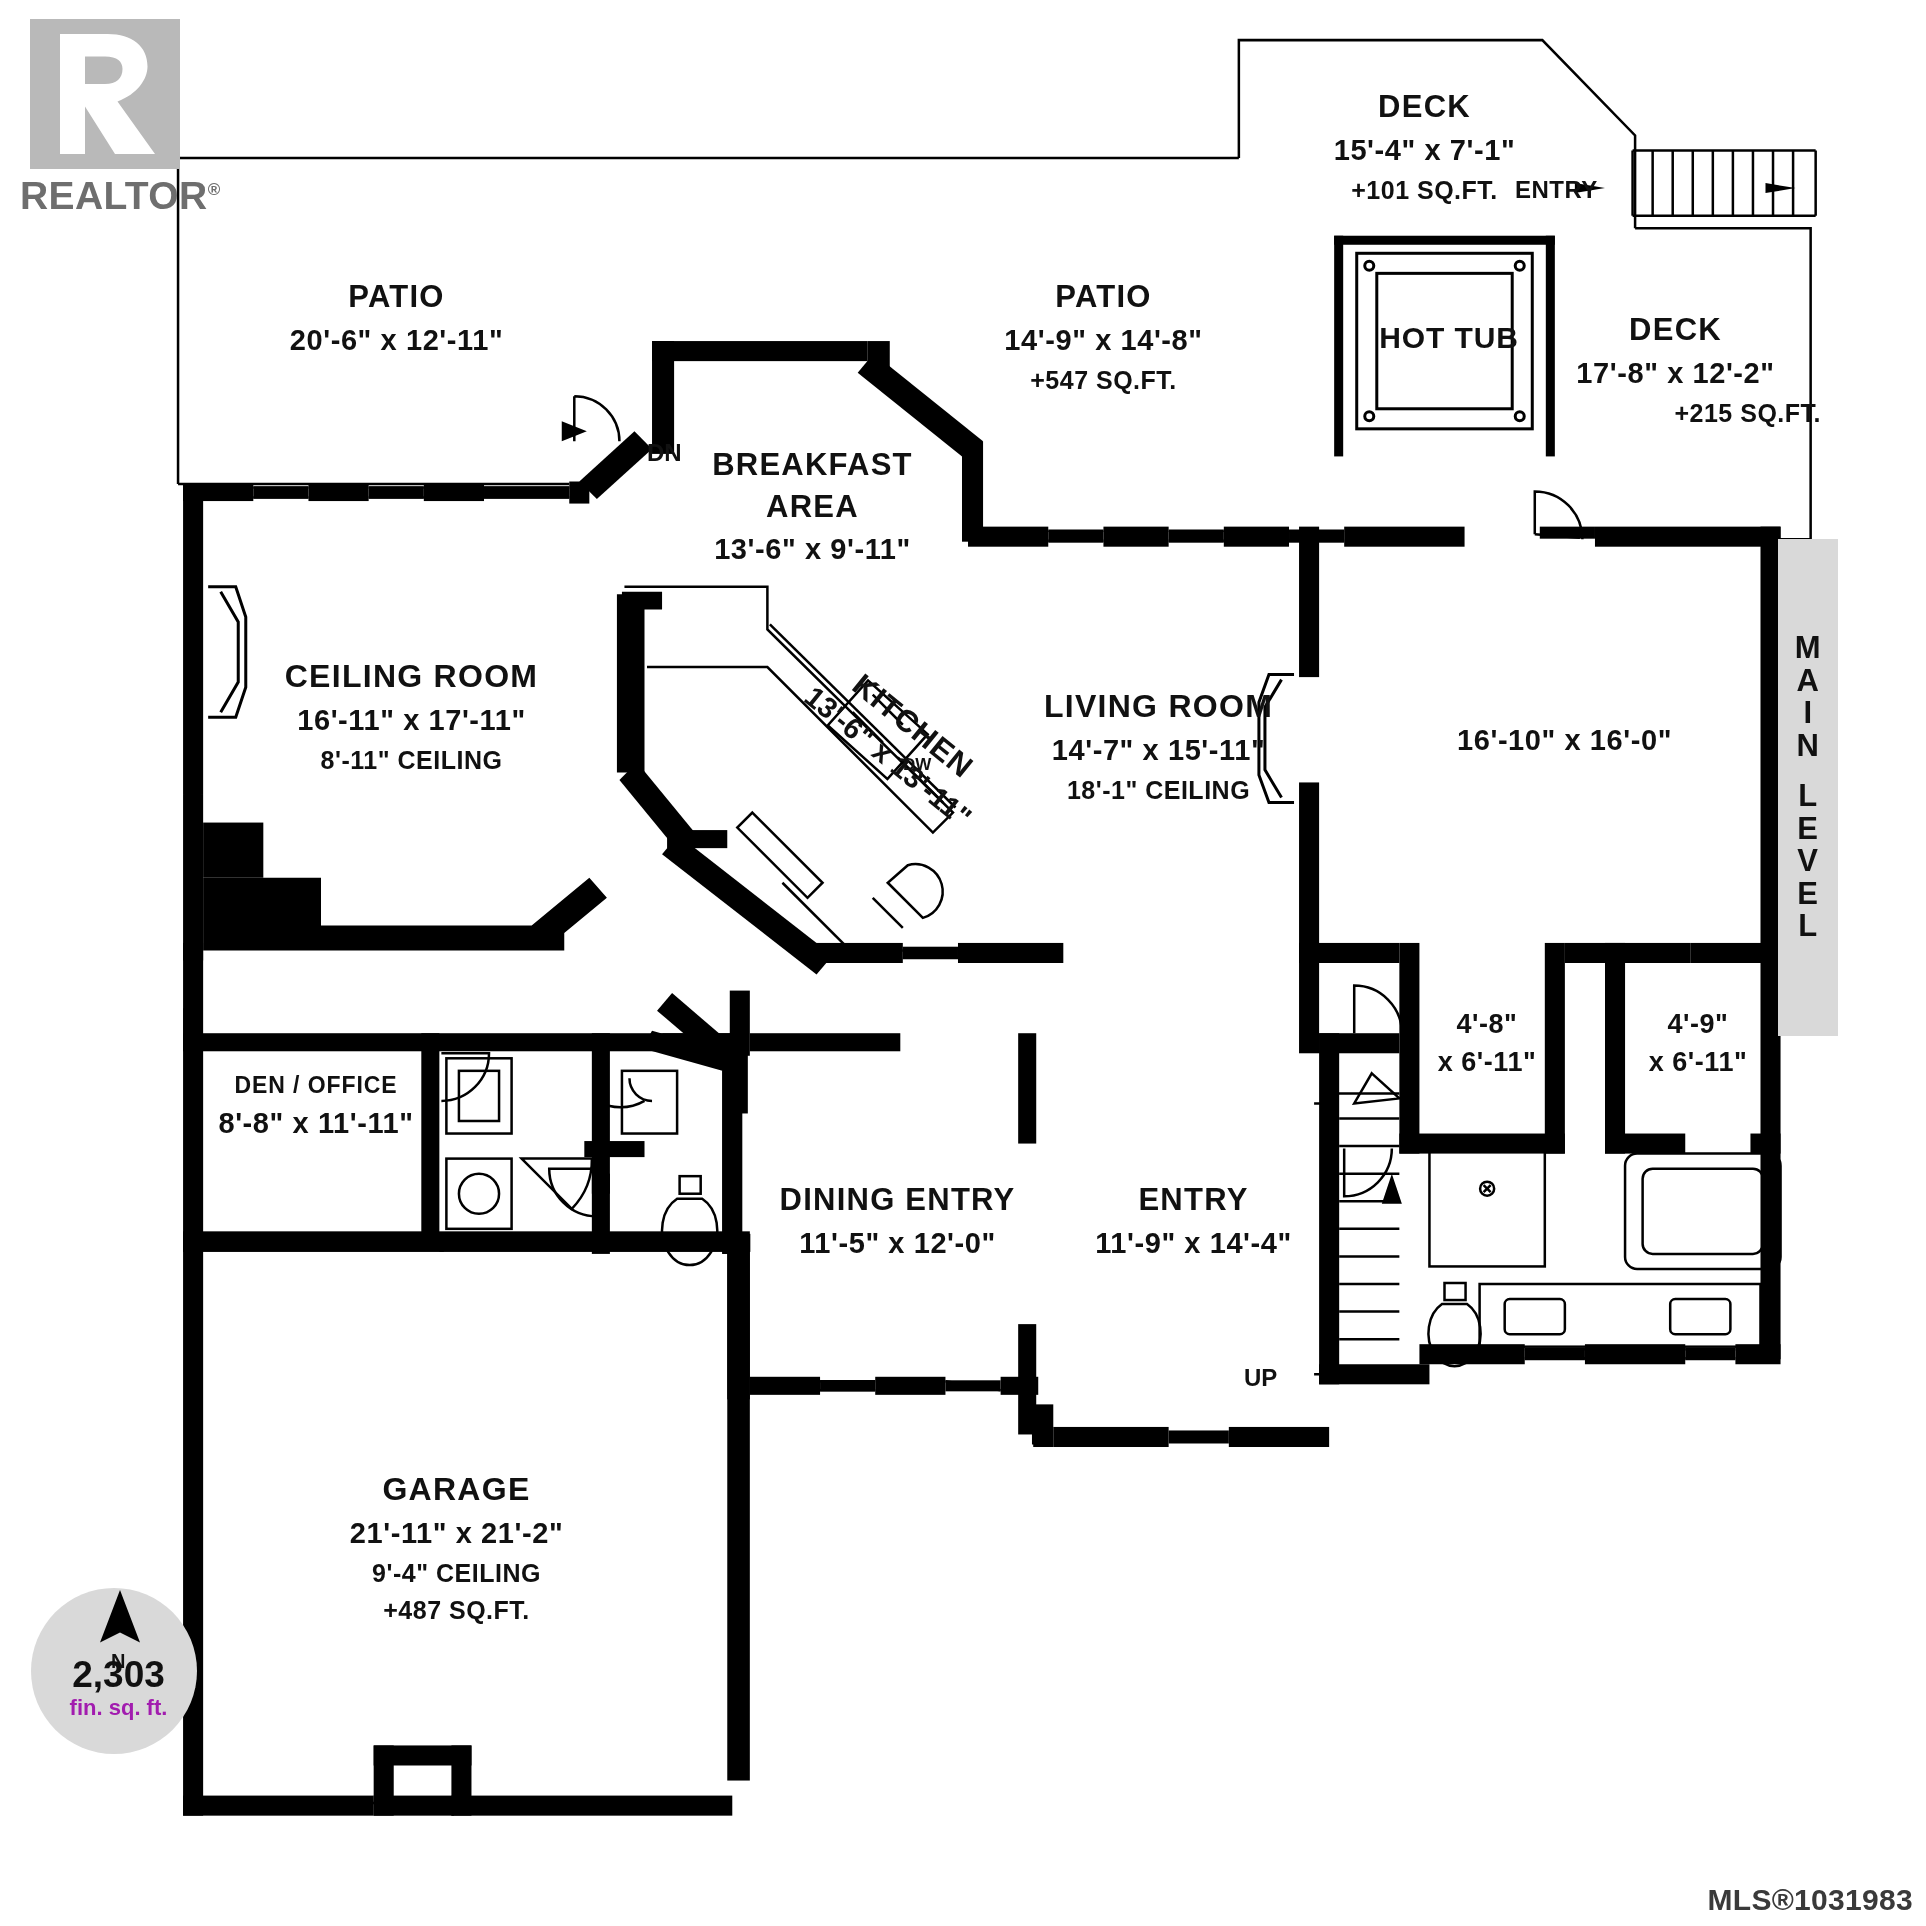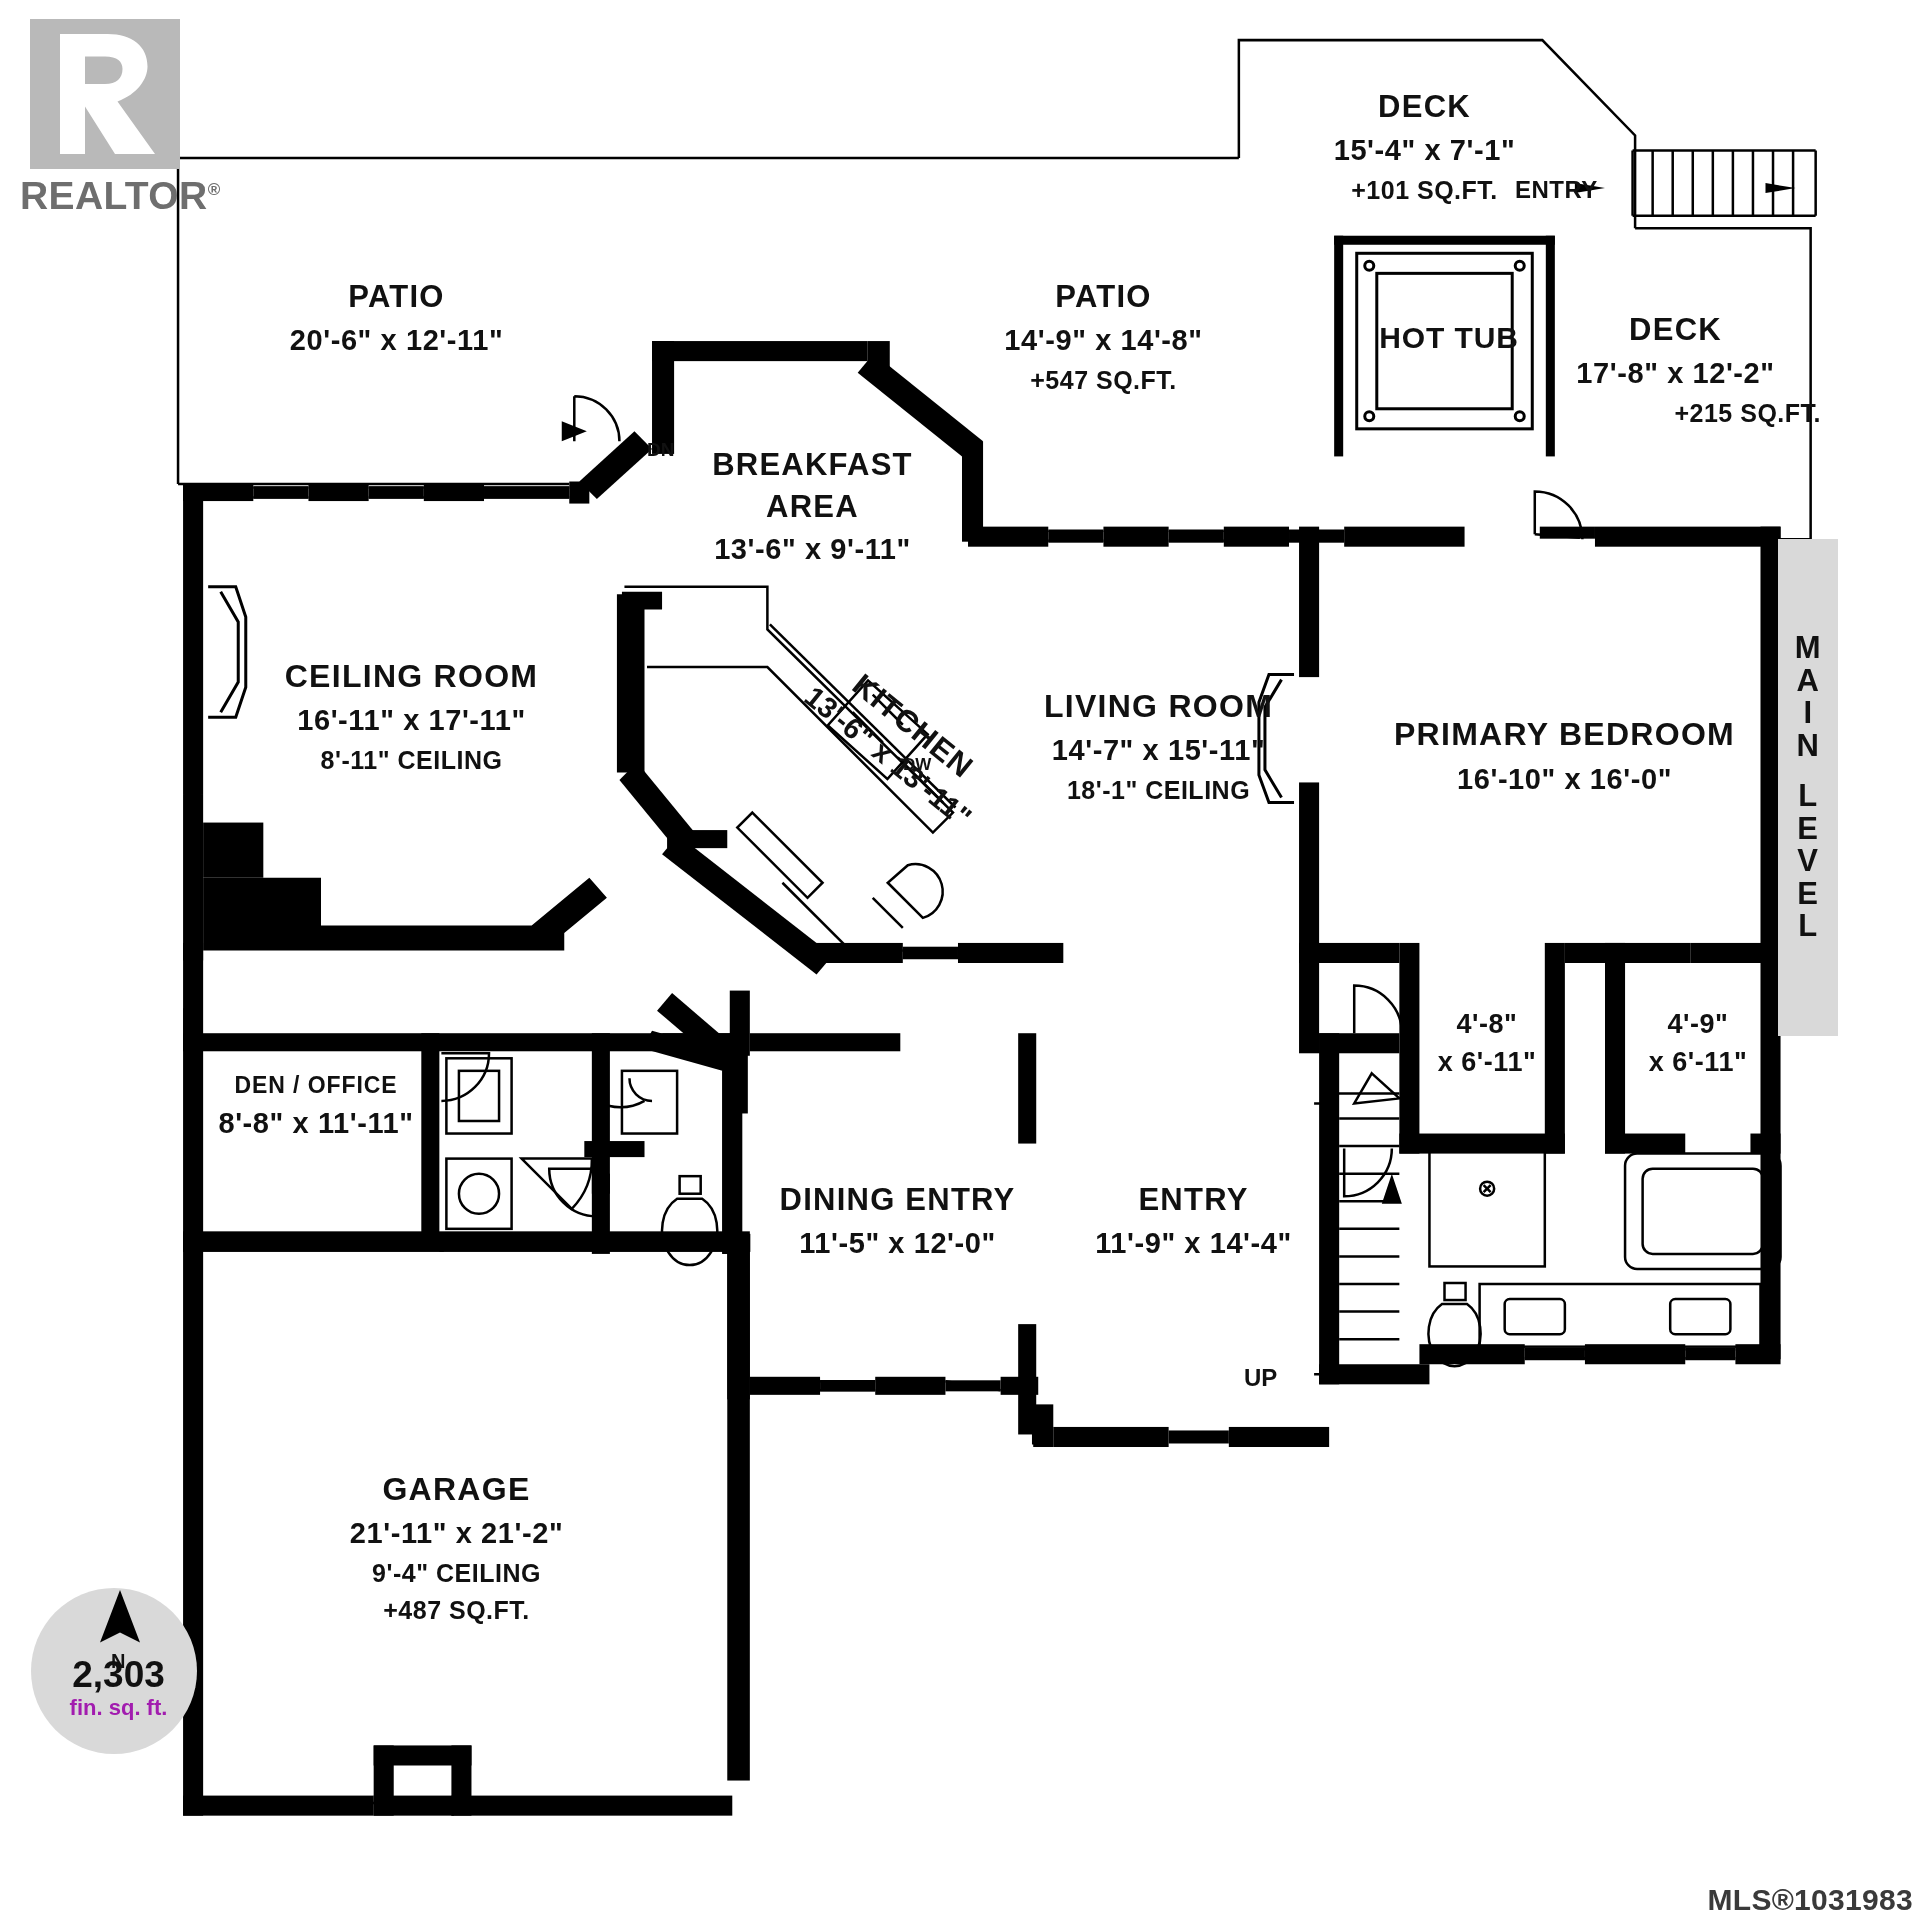--- a/index.html
+++ b/index.html
@@ -25,21 +25,21 @@
   
   .sqftcircle{position:absolute;left:31px;top:1588px;width:166px;height:166px;border-radius:50%;background:#d9d9d9;}
   .sqfttext{position:absolute;left:61px;top:1655px;width:115px;text-align:center;line-height:1.1;}
   .sqfttext .big{font-size:37px;font-weight:700;color:#111;}
   .sqfttext .small{font-size:22px;font-weight:700;color:#a21caf;}
   .northarrow{position:absolute;left:90px;top:1590px;width:60px;height:90px;}
   .northletter{position:absolute;left:111px;top:1650px;font-size:20px;font-weight:700;}
   
   .mls{position:absolute;right:13px;bottom:9px;font-size:30px;font-weight:700;color:#3a3a3a;letter-spacing:0.01em;}
   .hottub{position:absolute;left:1374px;top:321px;width:150px;text-align:center;font-size:30px;font-weight:700;letter-spacing:0.03em;}
-  .dn{position:absolute;left:647px;top:439px;font-size:19px;font-weight:700;}
+  .dn{position:absolute;left:647px;top:439px;font-size:24px;font-weight:700;}
   .up{position:absolute;left:1244px;top:1364px;font-size:24px;font-weight:700;}
   .down{position:absolute;left:1515px;top:176px;font-size:24px;font-weight:700;letter-spacing:0.02em;}
   .dw{position:absolute;left:903px;top:755px;font-size:17px;font-weight:700;}
   .kitchenlbl{position:absolute;left:727px;top:692px;width:281px;height:201px;}
   .kitchenlbl .rot{position:absolute;left:0;top:0;width:281px;text-align:center;transform:rotate(39deg);transform-origin:140px 90px;}
   .kitchenlbl .k1{font-size:31px;font-weight:700;letter-spacing:0.03em;}
   .kitchenlbl .k2{font-size:29px;font-weight:700;margin-top:5px;}
 </style>
 </head>
 <body>
@@ -379,21 +379,20 @@
 </div>
 <div class="dw">DW</div>
 
 <div class="lbl" style="left:1003px;top:687px;width:311px;">
   <div class="l1" style="font-size:32px;">LIVING ROOM</div>
   <div class="l2" style="font-size:29px;margin-top:7px;">14'-7" x 15'-11"</div>
   <div class="l3" style="font-size:25px;margin-top:7px;">18'-1" CEILING</div>
 </div>
 
 <div class="lbl" style="left:1349px;top:715px;width:431px;">
-  <div class="l1" style="font-size:32px;">PRIMARY BEDROOM</div>
   <div class="l2" style="font-size:29px;margin-top:8px;">16'-10" x 16'-0"</div>
 </div>
 
 <div class="lbl" style="left:1417px;top:1008px;width:140px;">
   <div class="l2" style="font-size:27px;">4'-8"</div>
   <div class="l2" style="font-size:27px;margin-top:5px;">x 6'-11"</div>
 </div>
 <div class="lbl" style="left:1628px;top:1008px;width:140px;">
   <div class="l2" style="font-size:27px;">4'-9"</div>
   <div class="l2" style="font-size:27px;margin-top:5px;">x 6'-11"</div>

